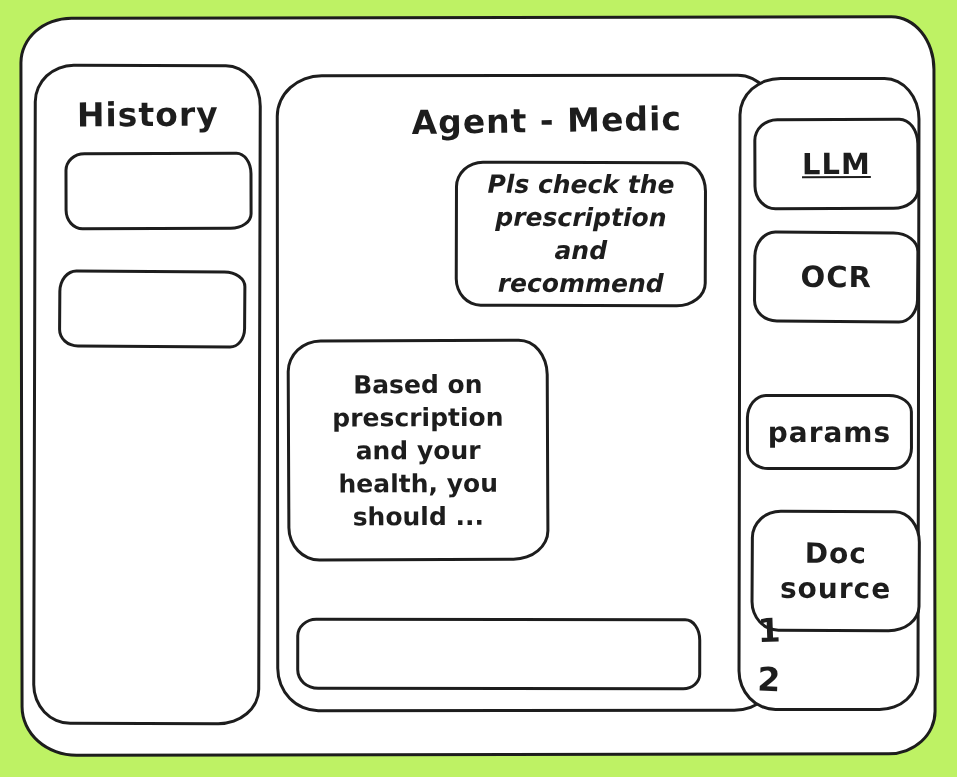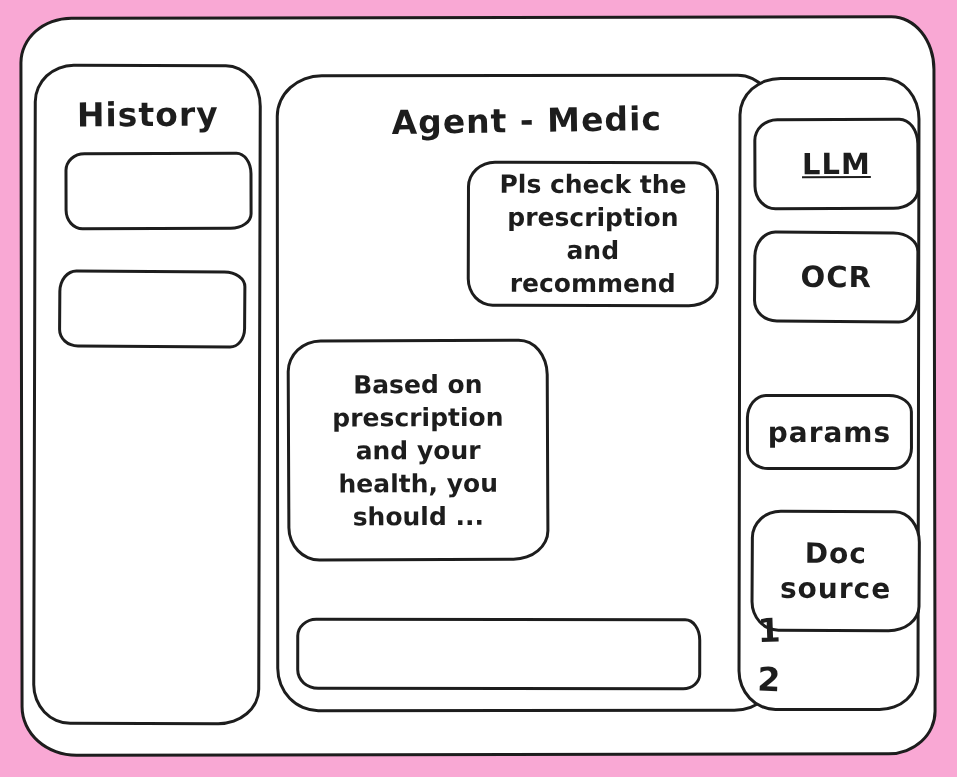--- a/index.html
+++ b/index.html
@@ -9,21 +9,21 @@
     width: 957px;
     height: 777px;
     overflow: hidden;
     font-family: "DejaVu Sans", sans-serif;
     color: #1d1d1d;
   }
   .stage {
     position: relative;
     width: 957px;
     height: 777px;
-    background: #f9a8d4;
+    background: #bef264;
   }
   
   .sketch {
     position: absolute;
     background: #ffffff;
     border: 3px solid #1d1d1d;
     box-sizing: border-box;
   }
   .frame {
     left: 20px; top: 16px;
@@ -64,41 +64,43 @@
     width: 188px; height: 78px;
     border-radius: 18px 22px 16px 20px / 22px 16px 20px 18px;
     transform: rotate(0.25deg);
   }
   
   .panel-center {
     left: 276px; top: 74px;
     width: 502px; height: 638px;
     border-radius: 46px 40px 44px 42px / 42px 46px 40px 44px;
     transform: rotate(-0.05deg);
+    padding-left: 20px;
   }
   .panel-center .panel-title { top: 24px; transform: rotate(-0.8deg); }
   .bubble {
     position: absolute;
     background: #fff;
     border: 3px solid #1d1d1d;
     box-sizing: border-box;
     display: flex;
     align-items: center;
     justify-content: center;
     text-align: center;
     font-size: 25px;
     font-weight: bold;
     line-height: 1.32;
     padding: 8px 14px;
   }
   .bubble.user {
-    left: 188px; top: 84px;
+    left: 176px; top: 84px;
     width: 252px; height: 146px;
     border-radius: 28px 24px 30px 26px / 26px 30px 24px 28px;
     transform: rotate(0.2deg);
+    font-style: italic;
   }
   .bubble.assistant {
     left: 8px; top: 262px;
     width: 262px; height: 222px;
     border-radius: 34px 30px 36px 32px / 32px 36px 30px 34px;
     transform: rotate(-0.2deg);
   }
   .chat-input {
     position: absolute;
     left: 17px; top: 541px;

